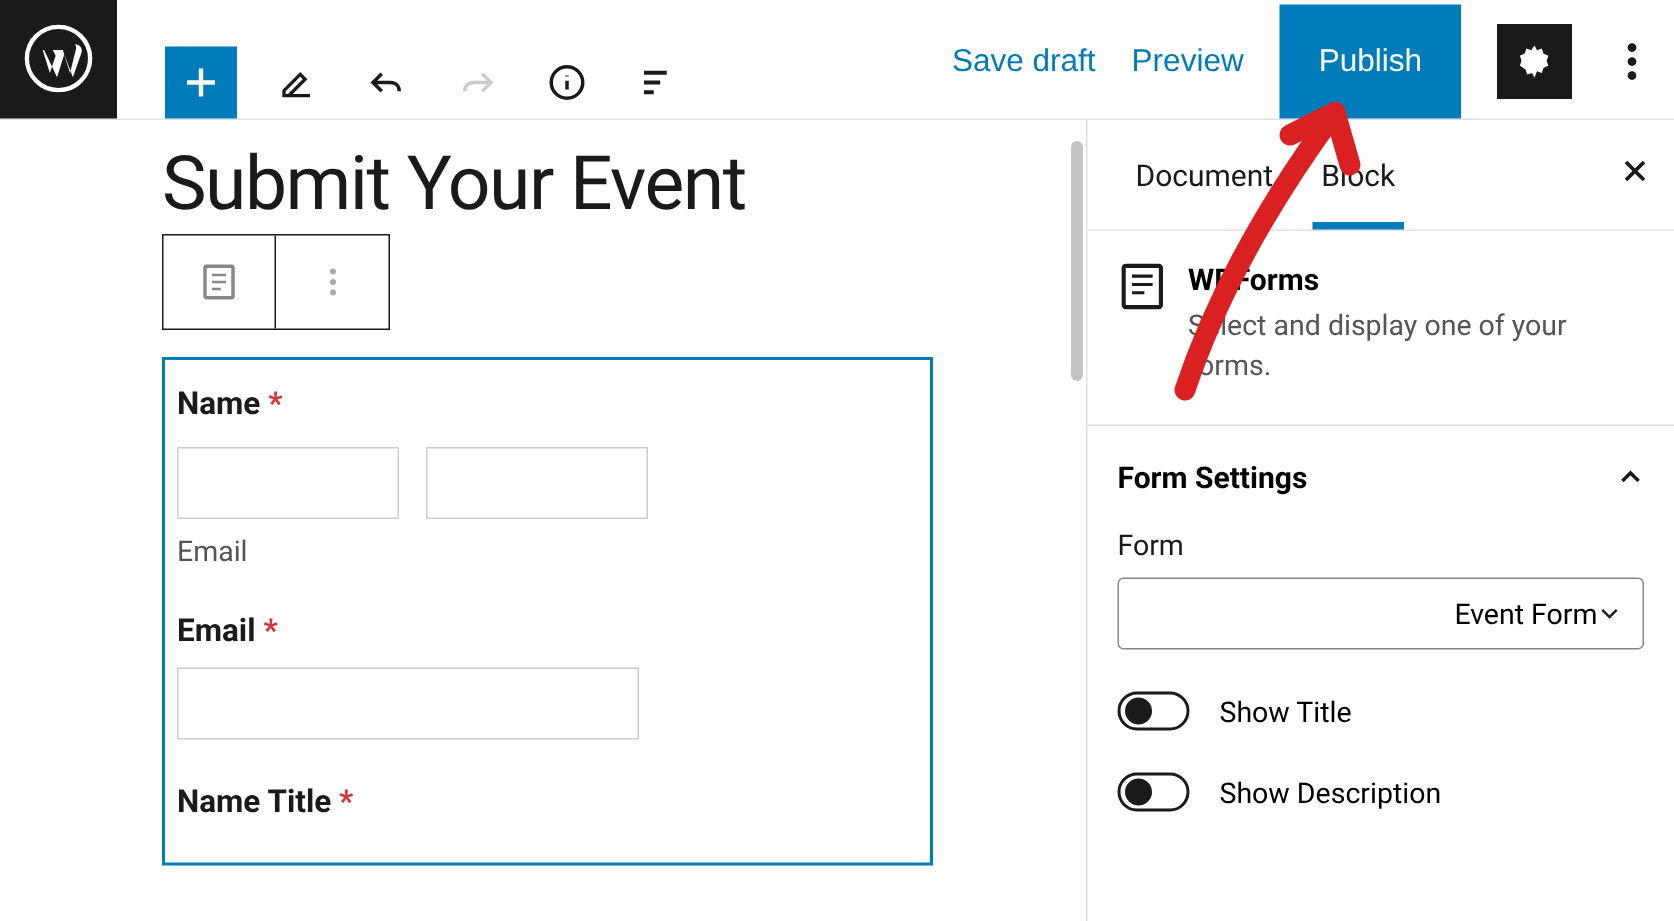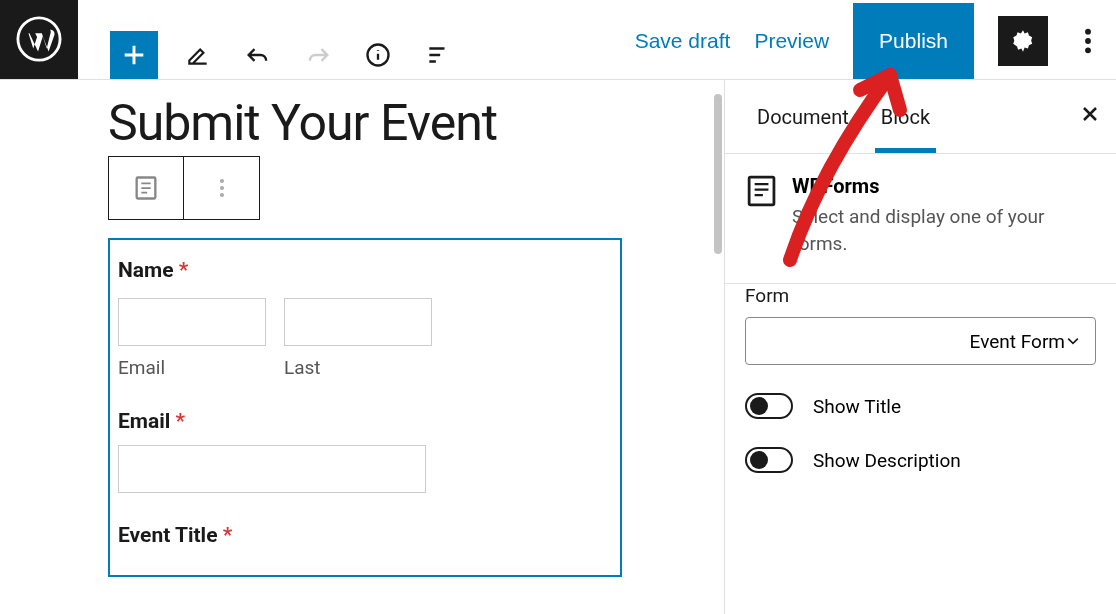--- a/index.html
+++ b/index.html
@@ -362,32 +362,31 @@
       <div class="field-label">
         <span>Name</span> <span class="req">*</span>
       </div>
       <div class="name-row">
         <div>
           <div class="input-box name-first"></div>
           <div class="sublabel">Email</div>
         </div>
         <div>
           <div class="input-box name-last"></div>
-          <div class="sublabel">Last</div>
         </div>
       </div>
       <div class="field-group">
         <div class="field-label">
           <span>Email</span> <span class="req">*</span>
         </div>
         <div class="input-box email-input"></div>
       </div>
       <div class="field-group">
         <div class="field-label">
-          <span>Event Title</span> <span class="req">*</span>
+          <span>Name Title</span> <span class="req">*</span>
         </div>
       </div>
     </div>
     <div class="scroll-indicator"></div>
   </div>
 
   <div class="sidebar">
     <div class="tabs">
       <div class="tab">Document</div>
       <div class="tab active">Block</div>
@@ -400,20 +399,26 @@
     <div class="block-info">
       <svg width="34" height="34" viewBox="0 0 24 24">
           <rect x="3" y="2" width="18" height="20" rx="1" stroke="#1a1a1a" stroke-width="2" fill="none"></rect>
           <path d="M7 7h10M7 11h10M7 15h6" stroke="#1a1a1a" stroke-width="1.5"></path>
         </svg>
       <div class="block-info-text">
         <div class="block-name">WPForms</div>
         <div class="block-desc">Select and display one of your forms.</div>
       </div>
     </div>
+    <div class="panel-header">
+      <span>Form Settings</span>
+      <svg width="18" height="18" viewBox="0 0 20 20">
+          <path d="M4 13l6-6 6 6" stroke="#1a1a1a" stroke-width="2.5" fill="none"></path>
+        </svg>
+    </div>
     <div class="panel-body">
       <div class="field-small-label">Form</div>
       <div class="select-box">
         <span>Event Form</span>
         <svg width="16" height="16" viewBox="0 0 20 20">
             <path d="M4 7l6 6 6-6" stroke="#1a1a1a" stroke-width="2" fill="none"></path>
           </svg>
       </div>
       <div class="toggle-row">
         <div class="toggle"></div>

